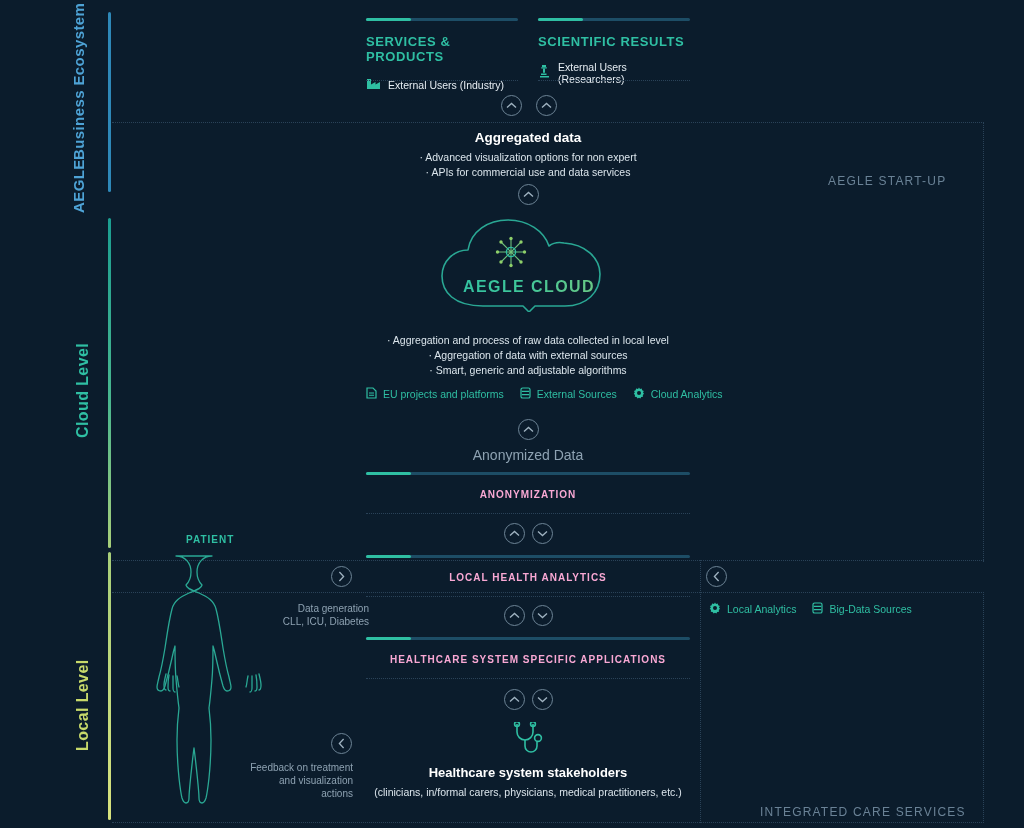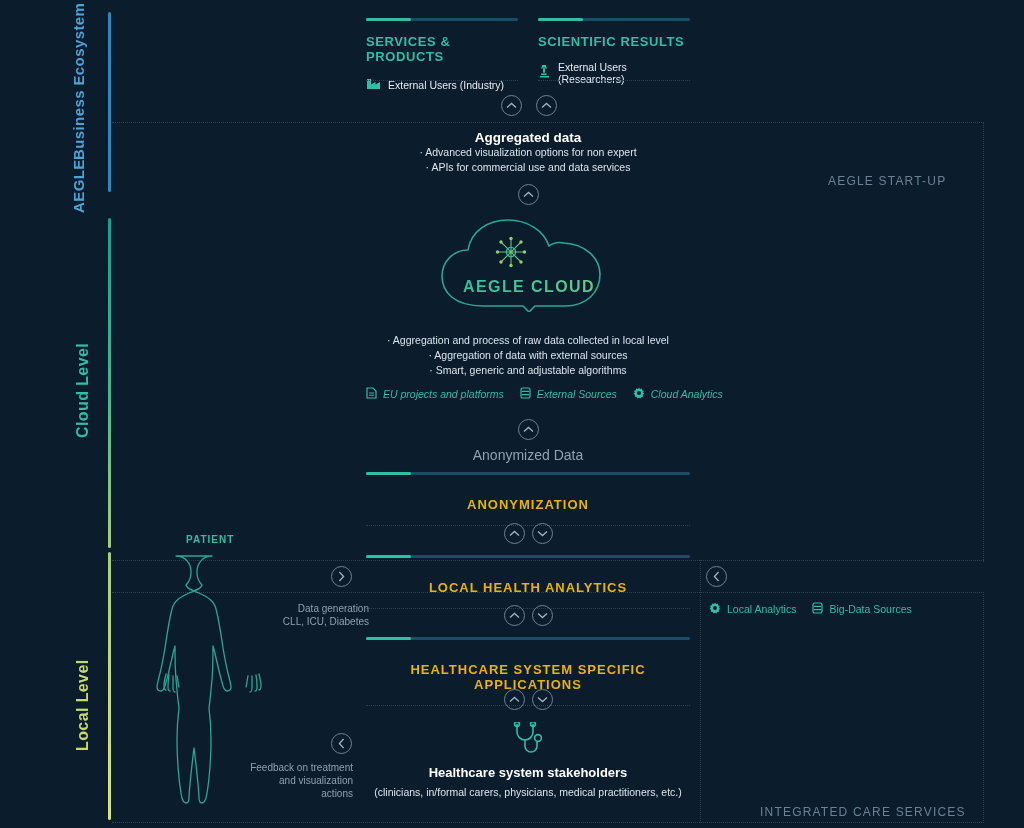--- a/index.html
+++ b/index.html
@@ -65,21 +65,21 @@
   .hdr-row .lbl { color: #e6edf3; font-size: 10.5px; }
   .hdr-underline {
     position: absolute; left: 0; width: 152px; top: 60px;
     border-top: 1px dotted #2a4258;
   }
 
   
   .ctr { position: absolute; text-align: center; }
 
   .agg-title { color: #ffffff; font-size: 13.5px; font-weight: 700; }
-  .agg-bullet { color: #dbe5ec; font-size: 10.5px; line-height: 15px; }
+  .agg-bullet { color: #dbe5ec; font-size: 10.5px; line-height: 15px; margin-top: 5px; }
 
   
   .chev {
     position: absolute; width: 21px; height: 21px; border-radius: 50%;
     border: 1px solid #6d8496; display: flex; align-items: center; justify-content: center;
   }
   .chev svg { display: block; }
 
   
   #cloud-wrap { position: absolute; left: 440px; top: 218px; width: 178px; height: 94px; }
@@ -91,22 +91,22 @@
   }
 
   
   .sect { position: absolute; width: 324px; left: 366px; }
   .sect-bar { position: relative; height: 3px; background: #1d4d66; border-radius: 2px; }
   .sect-bar::before {
     content: ""; position: absolute; left: 0; top: 0; height: 3px; width: 45px;
     background: #2fbfa3; border-radius: 2px;
   }
   .sect-title {
-    text-align: center; margin-top: 22px; color: #eab308;
-    font-size: 13px; font-weight: 700; letter-spacing: 1px;
+    text-align: center; margin-top: 14px; color: #f9a8d4;
+    font-size: 10px; font-weight: 700; letter-spacing: 1px;
   }
   .sect-dots { margin-top: 13px; border-top: 1px dotted #2a4258; }
 
   
   .tagrow { position: absolute; display: flex; align-items: center; gap: 16px; }
   .tag { display: flex; align-items: center; gap: 6px; color: #2fbfa3; font-size: 10.5px; }
 
   
   #right-bullets { position: absolute; left: 709px; top: 624px; }
   #right-bullets div { color: #dbe5ec; font-size: 10.5px; line-height: 14.5px; }
@@ -232,21 +232,21 @@
     </span>
     <div id="cloud-label">AEGLE CLOUD</div>
   </div>
 
   <div class="ctr" style="left:366px; top:333px; width:324px;">
     <div class="agg-bullet" style="margin-top:0">· Aggregation and process of raw data collected in local level</div>
     <div class="agg-bullet" style="margin-top:0">· Aggregation of data with external sources</div>
     <div class="agg-bullet" style="margin-top:0">· Smart, generic and adjustable algorithms</div>
   </div>
 
-  <div class="tagrow" style="left:366px; top:387px;font-style:italic;">
+  <div class="tagrow" style="left:366px; top:387px;">
     <span class="tag">
       <span>
         <svg width="11" height="12" viewBox="0 0 11 12">
             <path d="M1 1h6l3 3v7H1z" fill="none" stroke="#2fbfa3" stroke-width="1.2"></path>
             <path d="M3 6h5M3 8.2h5" stroke="#2fbfa3" stroke-width="1.1"></path>
           </svg>
       </span>
       <span>EU projects and platforms</span>
     </span>
     <span class="tag">

